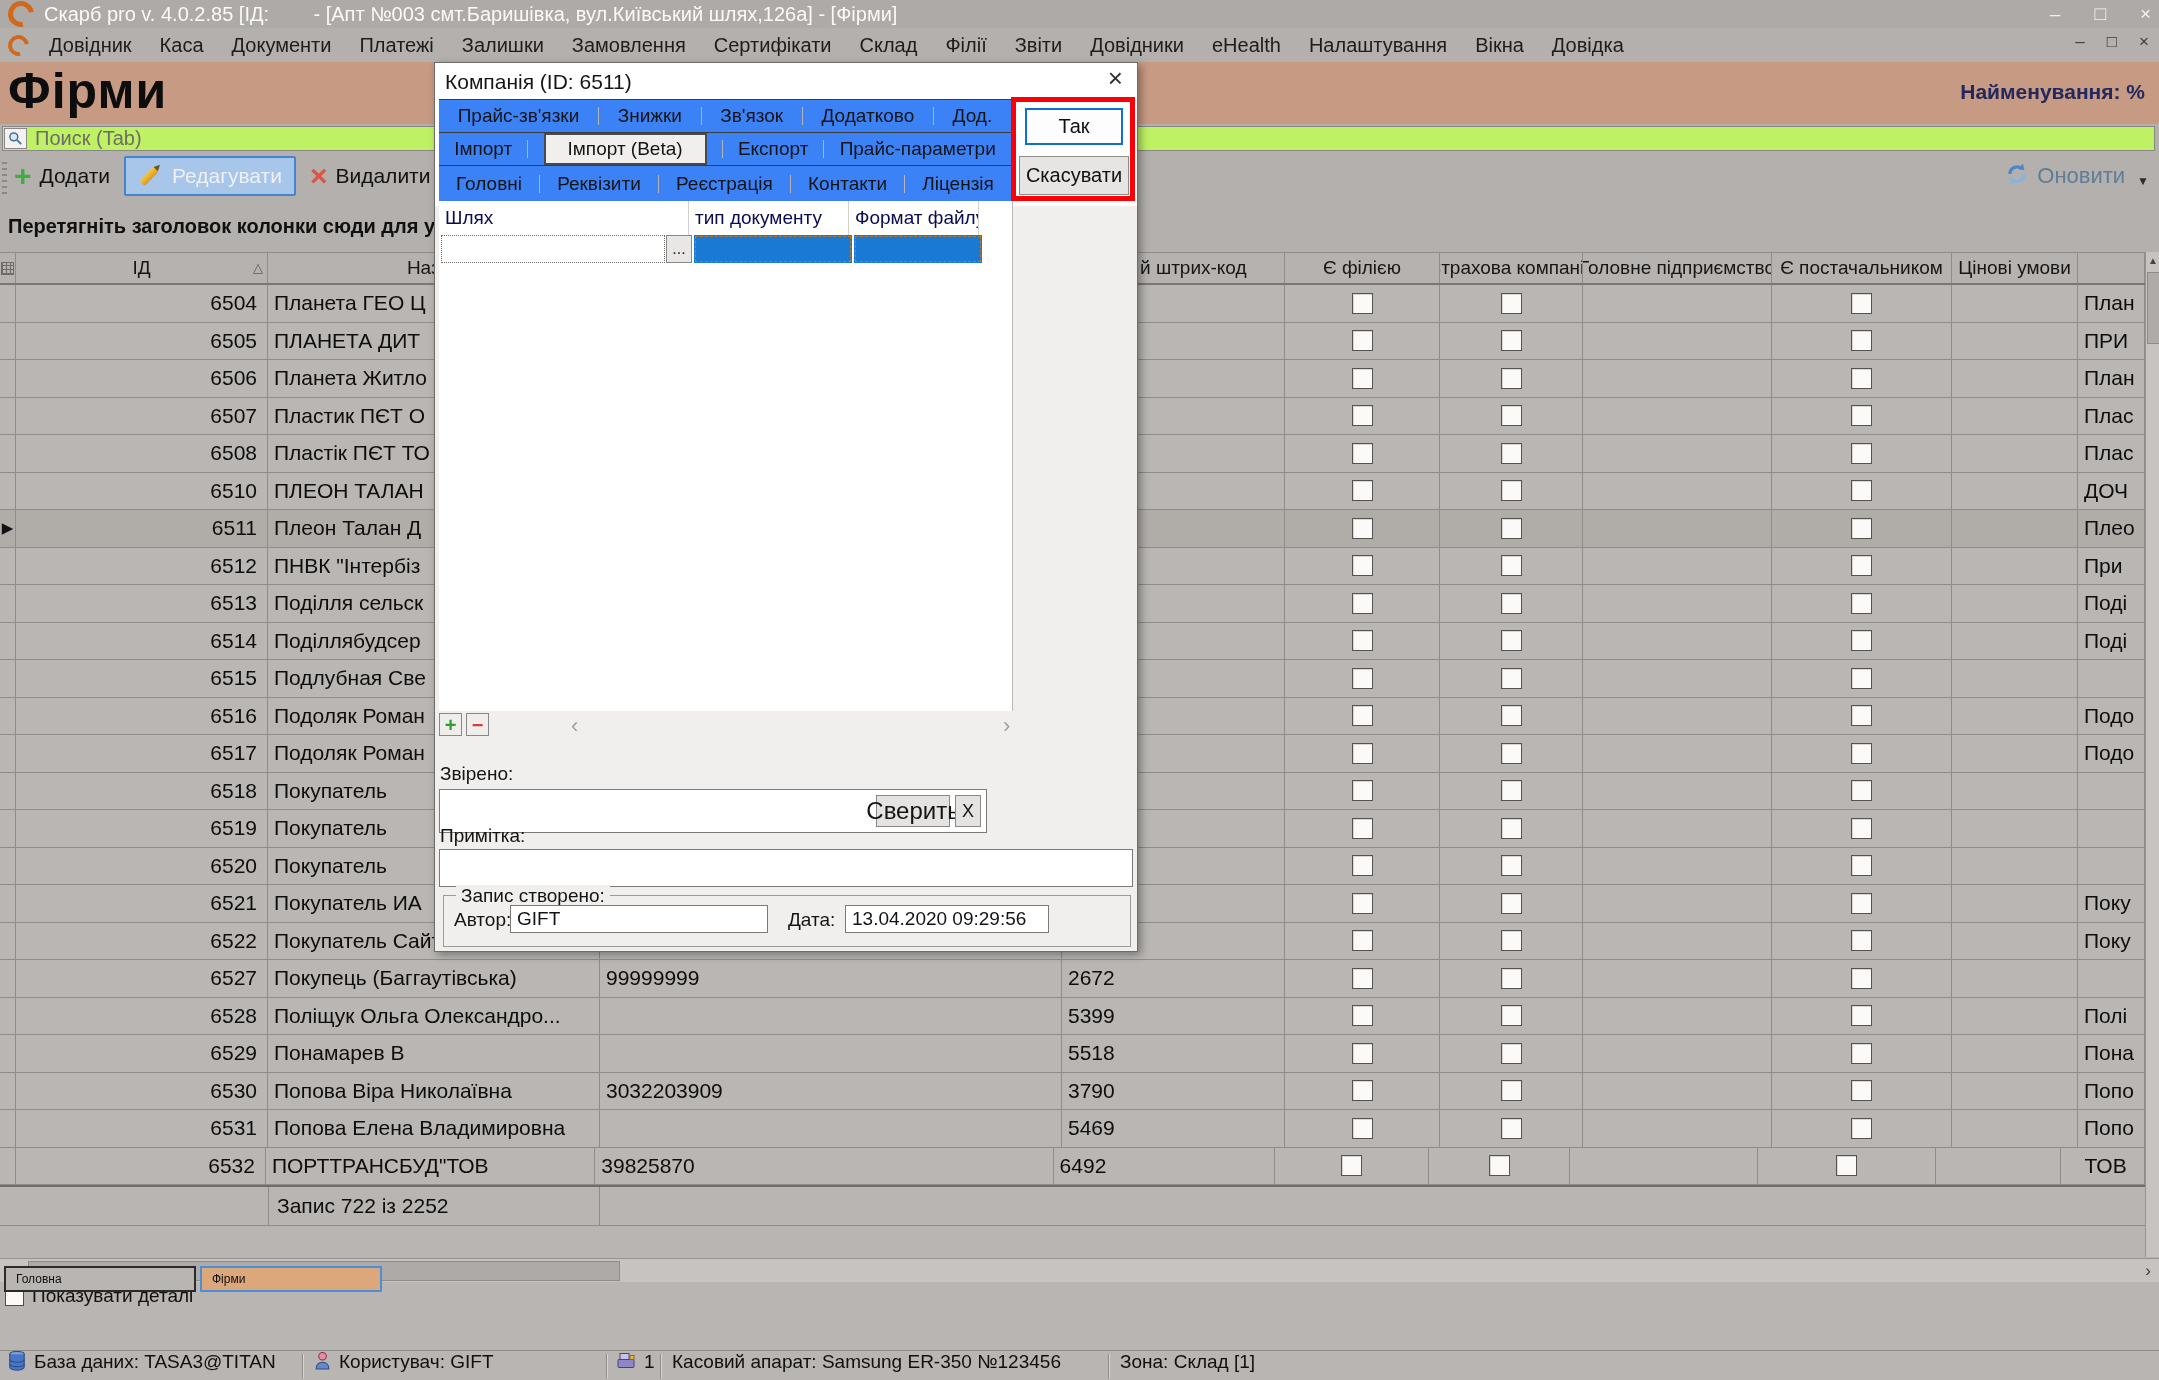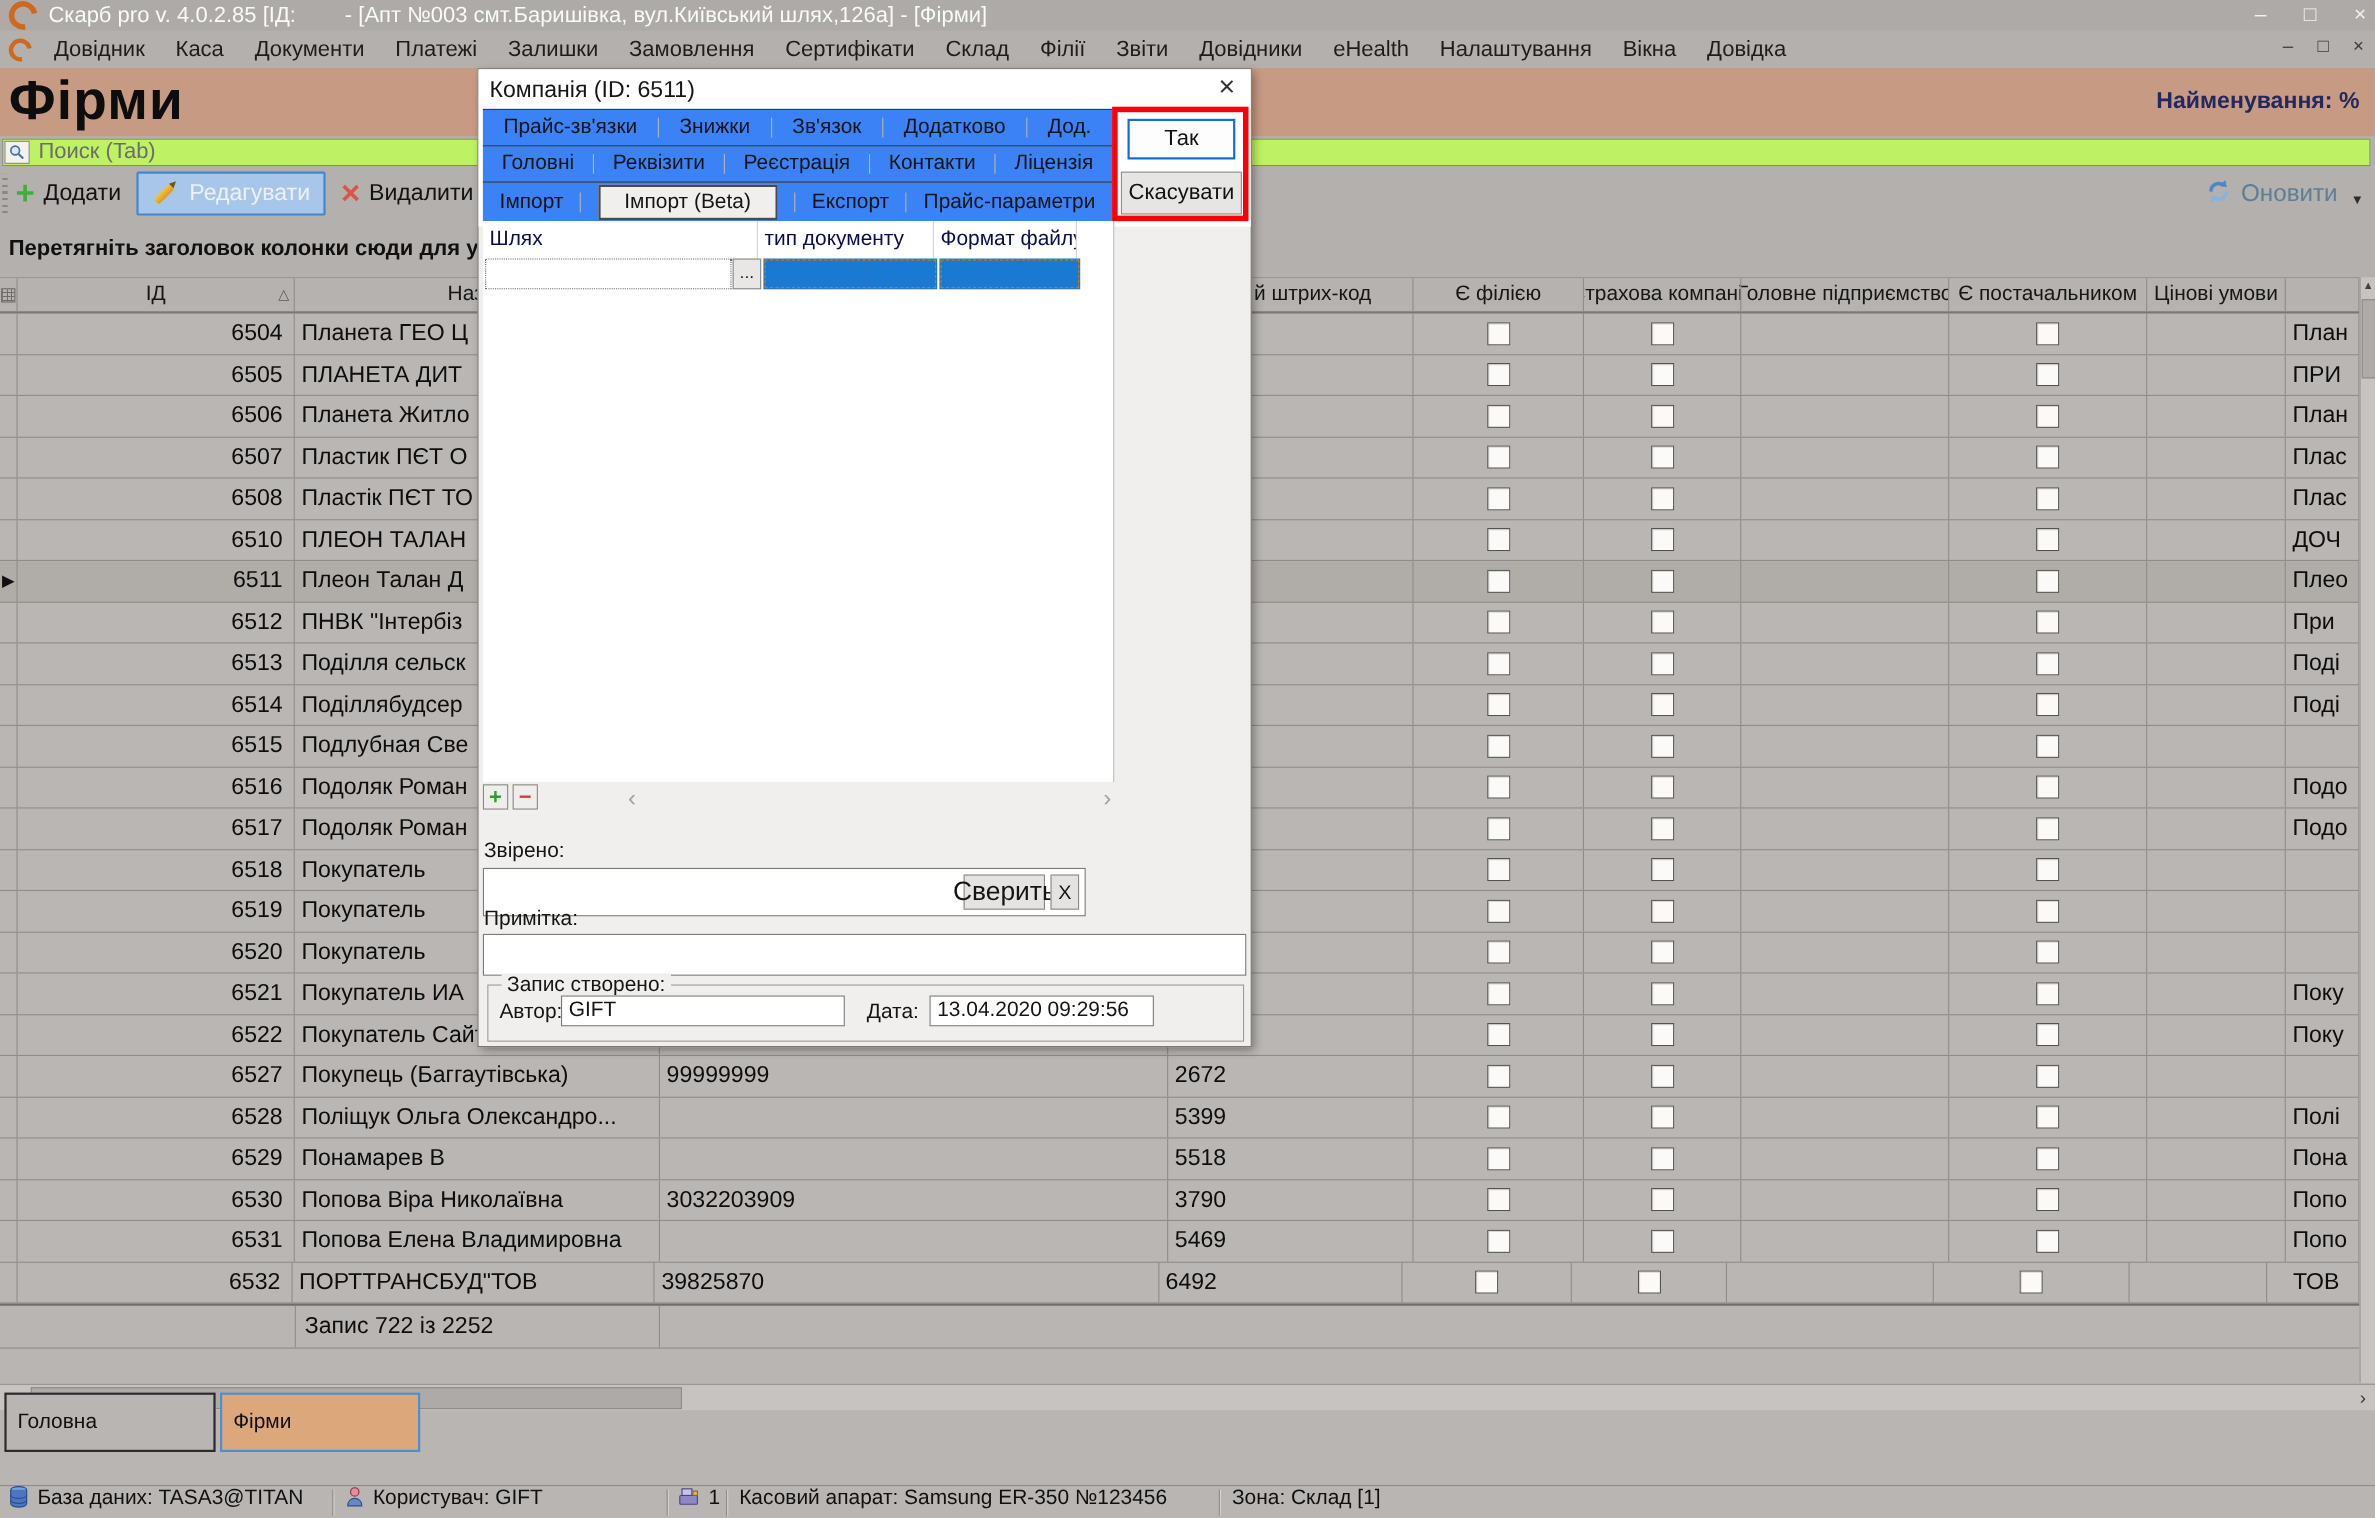--- a/index.html
+++ b/index.html
@@ -76,21 +76,21 @@
   .vscroll .arr{position:absolute;left:0;width:14px;text-align:center;font-size:10px;color:#444;}
   .v-thumb{position:absolute;left:1px;top:20px;width:11px;height:70px;background:#aeabA8;border:1px solid #8e8b88;}
   .hscroll{position:absolute;left:0;top:1258px;width:2159px;height:24px;background:#c6c3c0;border-top:1px solid #969390;box-sizing:border-box;}
   .h-arr{position:absolute;top:2px;font-size:17px;color:#3e3c3a;}
   .h-thumb{position:absolute;left:28px;top:2px;width:590px;height:18px;background:#adaaa7;border:1px solid #8e8b88;}
 
   
   .details-row{position:absolute;left:0;top:1284px;height:24px;display:flex;align-items:center;}
   .details-cb{width:17px;height:17px;background:#fbfaf8;border:1px solid #4e4c4a;margin-left:5px;}
   .details-label{font-size:19px;color:#111;margin-left:8px;}
-  .btab{position:absolute;top:1266px;height:54px;box-sizing:border-box;display:flex;align-items:center;font-size:19px;color:#101010;padding-left:10px;}
+  .btab{position:absolute;top:1266px;height:26px;box-sizing:border-box;display:flex;align-items:center;font-size:12px;color:#101010;padding-left:10px;}
   .btab-main{left:4px;width:192px;background:#b8b5b2;border:2px solid #2b2b2b;}
   .btab-firms{left:200px;width:182px;background:#dda77c;border:2px solid #4c8fd8;}
 
   
   .statusbar{position:absolute;left:0;top:1350px;width:2159px;height:30px;background:#b8b5b2;border-top:1px solid #8e8b88;}
   .sb-item{position:absolute;top:0;height:30px;display:flex;align-items:flex-start;font-size:19px;color:#101010;white-space:nowrap;}
   .sb-sep{position:absolute;top:3px;width:1px;height:24px;background:#8e8b88;box-shadow:1px 0 0 #d8d6d3;}
   .sb-icon{margin-right:8px;display:flex;align-items:center;}
 
   
@@ -801,39 +801,39 @@
           <span class="tab-label">Прайс-зв'язки</span>
           <div class="tab-sep"></div>
           <span class="tab-label">Знижки</span>
           <div class="tab-sep"></div>
           <span class="tab-label">Зв'язок</span>
           <div class="tab-sep"></div>
           <span class="tab-label">Додатково</span>
           <div class="tab-sep"></div>
           <span class="tab-label">Дод.</span>
         </div>
+      <div class="tabrow" id="tabrow3">
+          <span class="tab-label">Імпорт</span>
+          <div class="tab-sep"></div>
+          <span class="tab-selected">Імпорт (Beta)</span>
+          <div class="tab-sep"></div>
+          <span class="tab-label">Експорт</span>
+          <div class="tab-sep"></div>
+          <span class="tab-label">Прайс-параметри</span>
+        </div>
       <div class="tabrow" id="tabrow2">
           <span class="tab-label">Головні</span>
           <div class="tab-sep"></div>
           <span class="tab-label">Реквізити</span>
           <div class="tab-sep"></div>
           <span class="tab-label">Реєстрація</span>
           <div class="tab-sep"></div>
           <span class="tab-label">Контакти</span>
           <div class="tab-sep"></div>
           <span class="tab-label">Ліцензія</span>
-        </div>
-      <div class="tabrow" id="tabrow3">
-          <span class="tab-label">Імпорт</span>
-          <div class="tab-sep"></div>
-          <span class="tab-selected">Імпорт (Beta)</span>
-          <div class="tab-sep"></div>
-          <span class="tab-label">Експорт</span>
-          <div class="tab-sep"></div>
-          <span class="tab-label">Прайс-параметри</span>
         </div>
     </div>
 
     <div class="dlg-list">
       <div class="dlg-list-head" id="dlg-list-head">
           <div class="dlg-hcell" style="width: 250px;">Шлях</div>
           <div class="dlg-hcell" style="width: 160px;">тип документу</div>
           <div class="dlg-hcell" style="width: 130px;">Формат файлу</div>
         </div>
       <div class="dlg-datarow">

